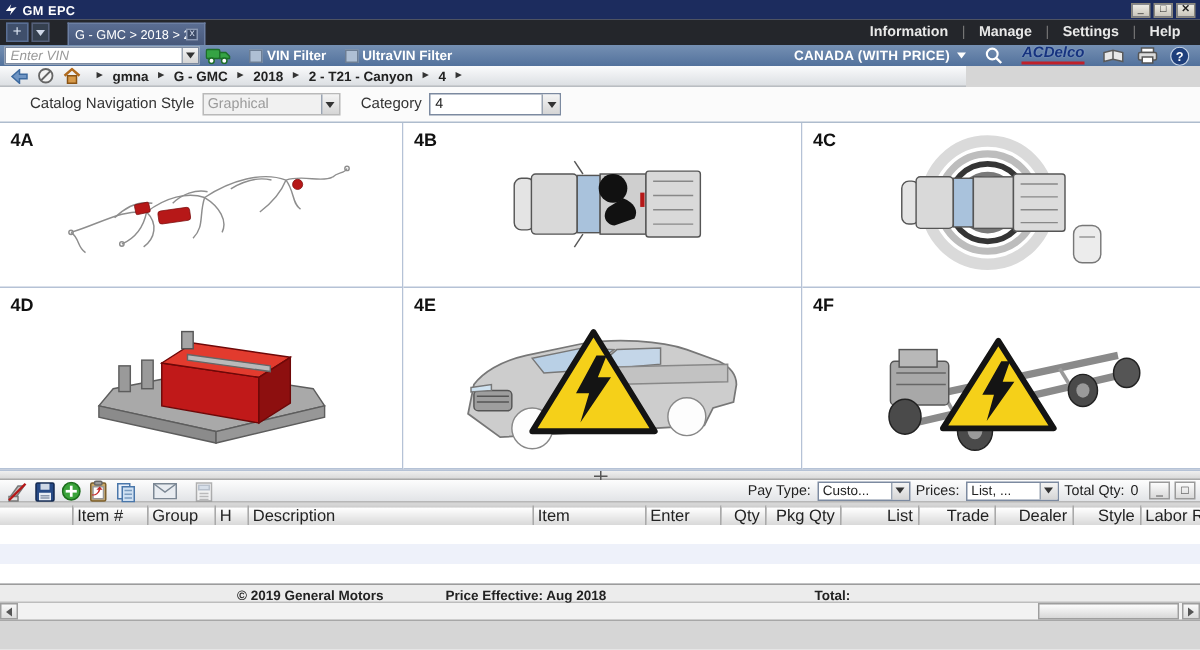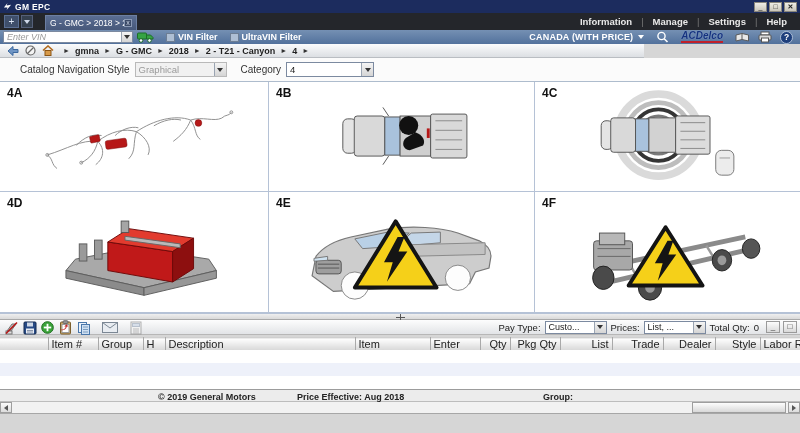--- a/index.html
+++ b/index.html
@@ -519,21 +519,21 @@
       </tr>
     </tbody>
       </table>
   </div>
 
   <div class="pbody"></div>
 
   <div class="pfooter">
     <span class="f-copy">© 2019 General Motors</span>
     <span class="f-price">Price Effective: Aug 2018</span>
-    <span class="f-total">Group:</span>
+    <span class="f-total">Total:</span>
   </div>
 
   <div class="hscroll">
     <div class="harrow left">
         <span class="tri-l"></span>
       </div>
     <div class="hthumb"></div>
     <div class="harrow right">
         <span class="tri-r"></span>
       </div>

